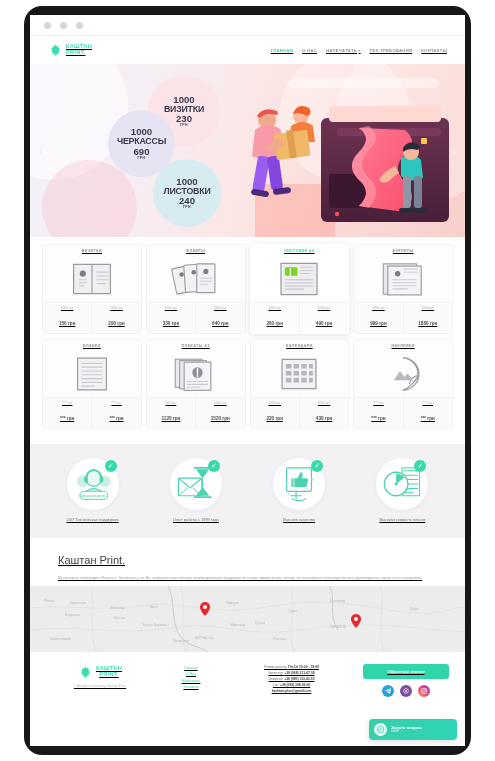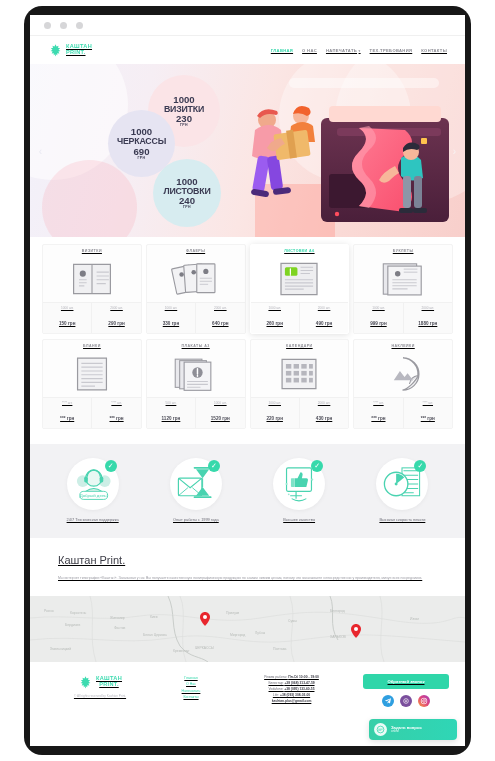--- a/index.html
+++ b/index.html
@@ -121,21 +121,21 @@
     box-shadow: 0 1px 4px rgba(0,0,0,.05);
   }
   .feat-badge {
     position: absolute; right: 2px; top: 2px; width: 12px; height: 12px;
     border-radius: 50%; background: #37d9ab; color: #fff; font-size: 7px;
     display:flex; align-items:center; justify-content:center;
   }
   .feat-label { font-size: 3.9px; color: #6e6e78; line-height: 1.3; }
 
   
-  #about { background: #fff; padding: 16px 28px 14px 28px; }
+  #about { background: #fff; padding: 16px 28px 4px 28px; }
   #about h2 { font-size: 11px; font-weight: 400; color: #3c3c46; margin-bottom: 9px; }
   #about p { font-size: 3.5px; color: #9b9ba3; line-height: 1.85; }
 
   
   #map { height: 66px; position: relative; overflow: hidden; background: #eceeec; }
   .map-svg { position: absolute; inset: 0; }
   .pin { position: absolute; width: 10px; height: 14px; }
 
   
   #footer { background: #fff; padding: 10px 16px 12px 16px; display: flex; gap: 8px; }

